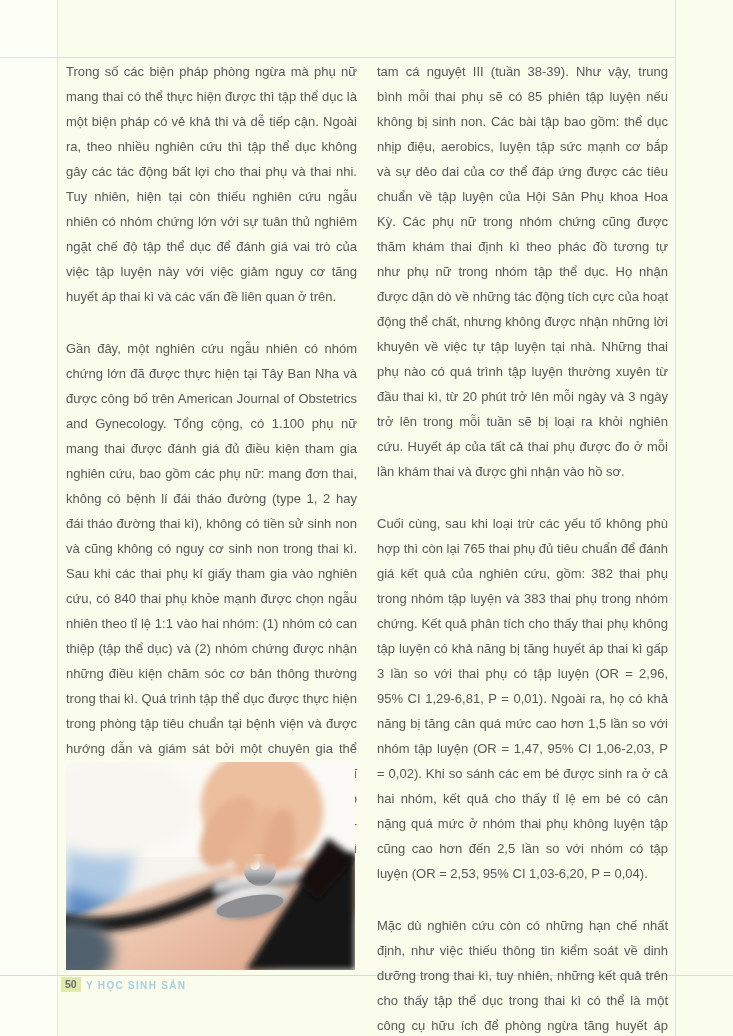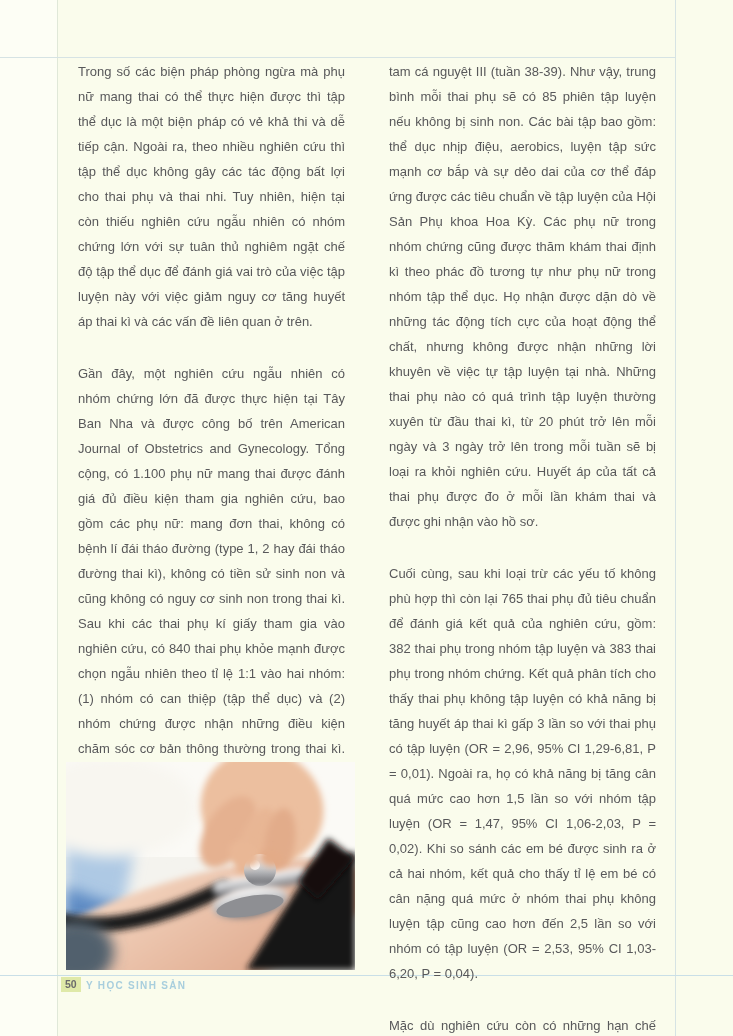--- a/index.html
+++ b/index.html
@@ -17,21 +17,21 @@
   .frame-line{position:absolute;background:#d6e3e4;}
   .line-left{left:57px;top:0;width:1px;height:1036px;background:#e0e8d8;}
   .line-top{left:0;top:57px;width:675px;height:1px;}
   .line-right{left:675px;top:0;width:1px;height:1036px;}
   .line-footer{left:0;top:975px;width:733px;height:1px;background:#c9dfe7;}
 
   .col{position:absolute;top:57px;width:291px;}
   .col-left{left:66px;}
   .col-right{left:377px;}
   .col p{
-    margin:12px;
+    margin:0;
     font-size:13px;line-height:25px;
     text-align:justify;
     color:#58585a;
   }
   .col p + p{margin-top:27px;}
   .col p:first-child{margin-top:2px;}
 
   .photo{
     position:absolute;left:66px;top:762px;width:289px;height:208px;
     overflow:hidden;

